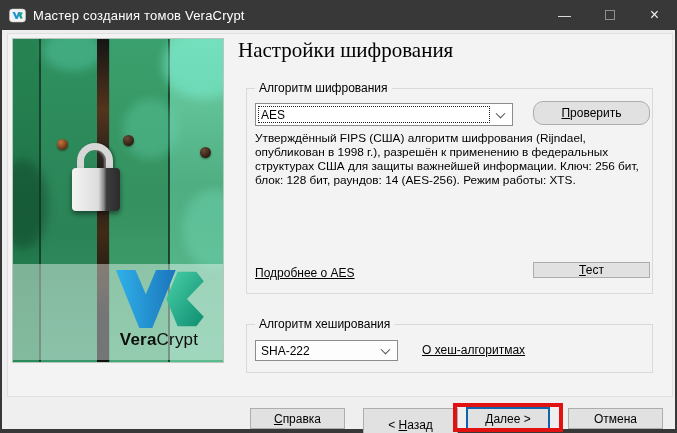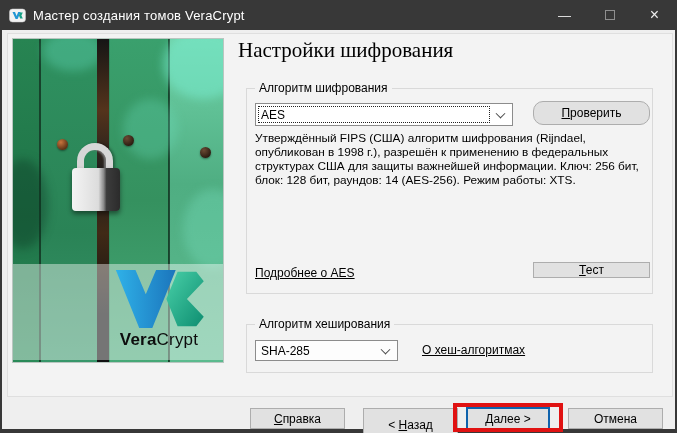--- a/index.html
+++ b/index.html
@@ -191,21 +191,21 @@
 
     <button class="btn btn-test">
       <span><span class="mn">Т</span><span>ест</span></span>
     </button>
 
     <div class="groupbox g2">
       <span class="glabel">Алгоритм хеширования</span>
     </div>
 
     <div class="combo combo-sha">
-      <span class="val">SHA-285</span>
+      <span class="val">SHA-222</span>
       <span class="chev"></span>
     </div>
 
     <span class="link link-hash">О хеш-алгоритмах</span>
 
     <button class="btn btn-help">
       <span><span class="mn">С</span><span>правка</span></span>
     </button>
     <button class="btn btn-back">
       <span><span>&lt; </span><span class="mn">Н</span><span>азад</span></span>

